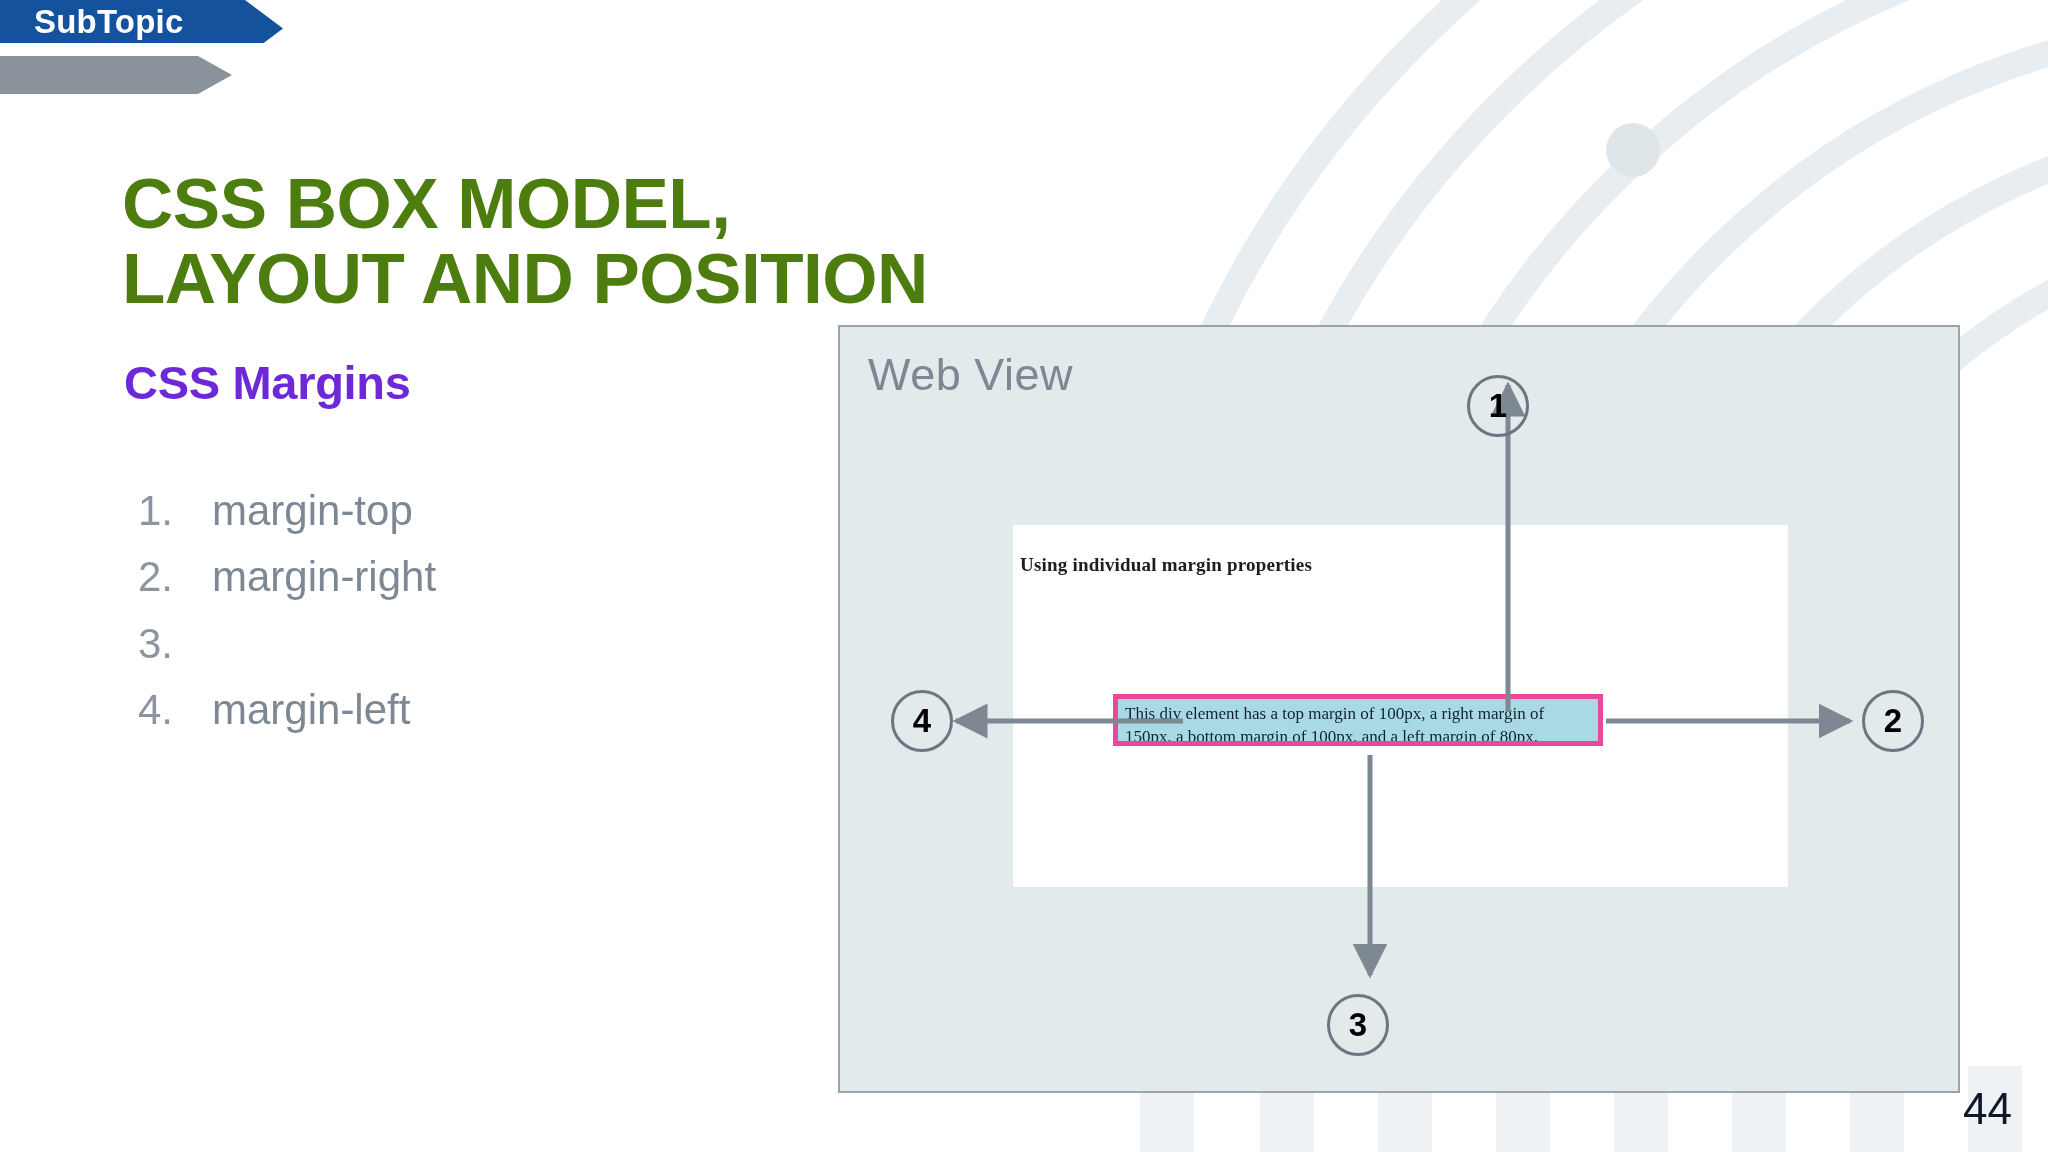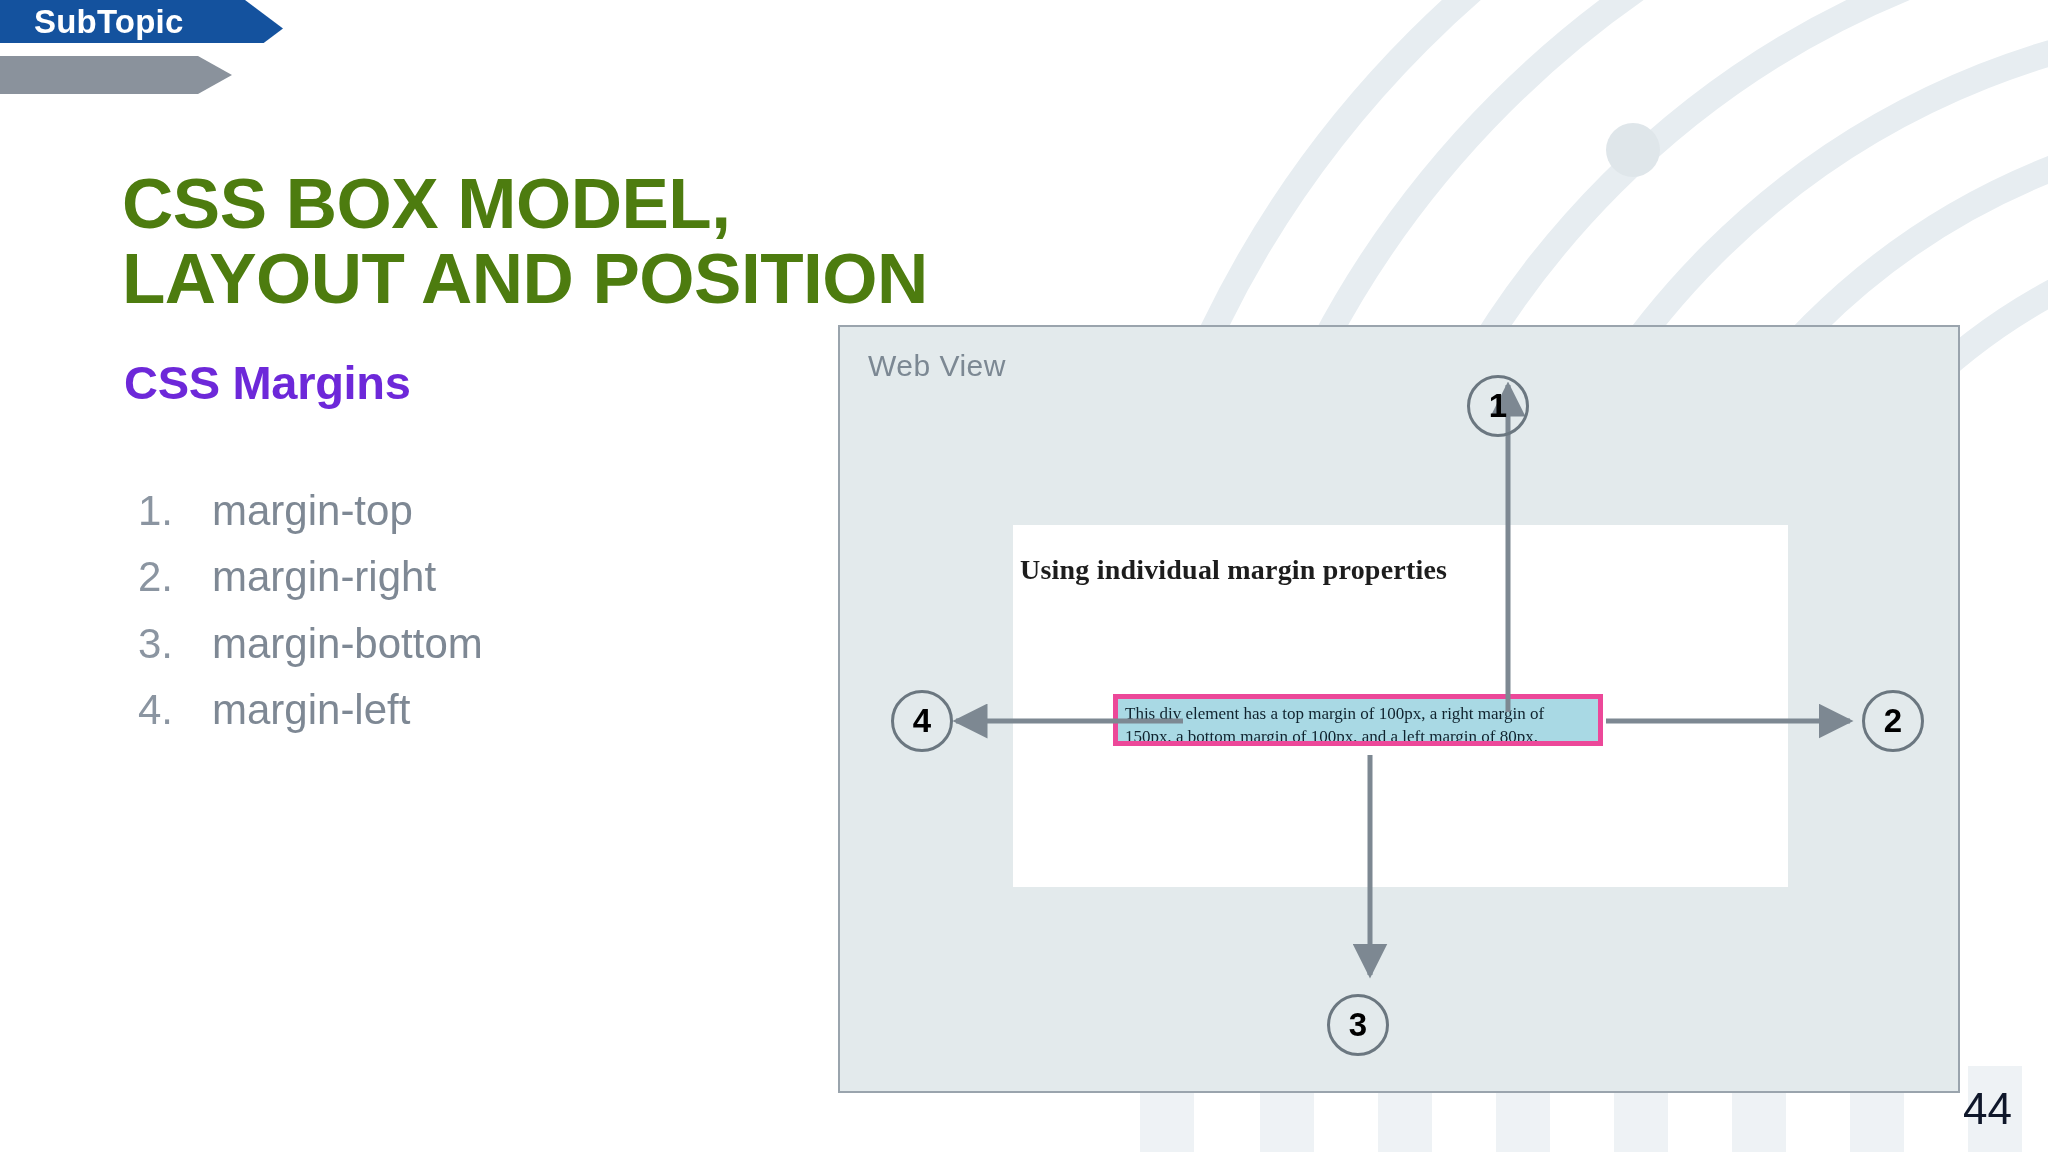--- a/index.html
+++ b/index.html
@@ -132,42 +132,42 @@
     background: #e3eaec;
     border: 2px solid #9aa4ad;
     box-sizing: border-box;
     z-index: 3;
   }
   .webview-label {
     position: absolute;
     left: 28px;
     top: 22px;
     color: #7c8893;
-    font-size: 30px;
+    font-size: 45px;
     font-weight: 400;
     letter-spacing: 0.5px;
   }
 
   
   .browser-page {
     position: absolute;
     left: 1013px;
     top: 525px;
     width: 775px;
     height: 362px;
     background: #ffffff;
     z-index: 4;
   }
   .browser-heading {
     position: absolute;
     left: 1020px;
     top: 554px;
     font-family: "Liberation Serif", serif;
     font-weight: 700;
-    font-size: 28px;
+    font-size: 19px;
     color: #1d1d1d;
     letter-spacing: 0.2px;
     z-index: 5;
     text-align: center;
   }
   .div-element {
     position: absolute;
     left: 1113px;
     top: 694px;
     width: 490px;
@@ -280,21 +280,20 @@
     <div class="margin-list-item">
       <span class="margin-list-index">1.</span>
       <span class="margin-list-text">margin-top</span>
     </div>
     <div class="margin-list-item">
       <span class="margin-list-index">2.</span>
       <span class="margin-list-text">margin-right</span>
     </div>
     <div class="margin-list-item">
       <span class="margin-list-index">3.</span>
-      <span class="margin-list-text">margin-bottom</span>
     </div>
     <div class="margin-list-item">
       <span class="margin-list-index">4.</span>
       <span class="margin-list-text">margin-left</span>
     </div>
   </div>
 
   <div class="webview-panel">
     <div class="webview-label">Web View</div>
   </div>

